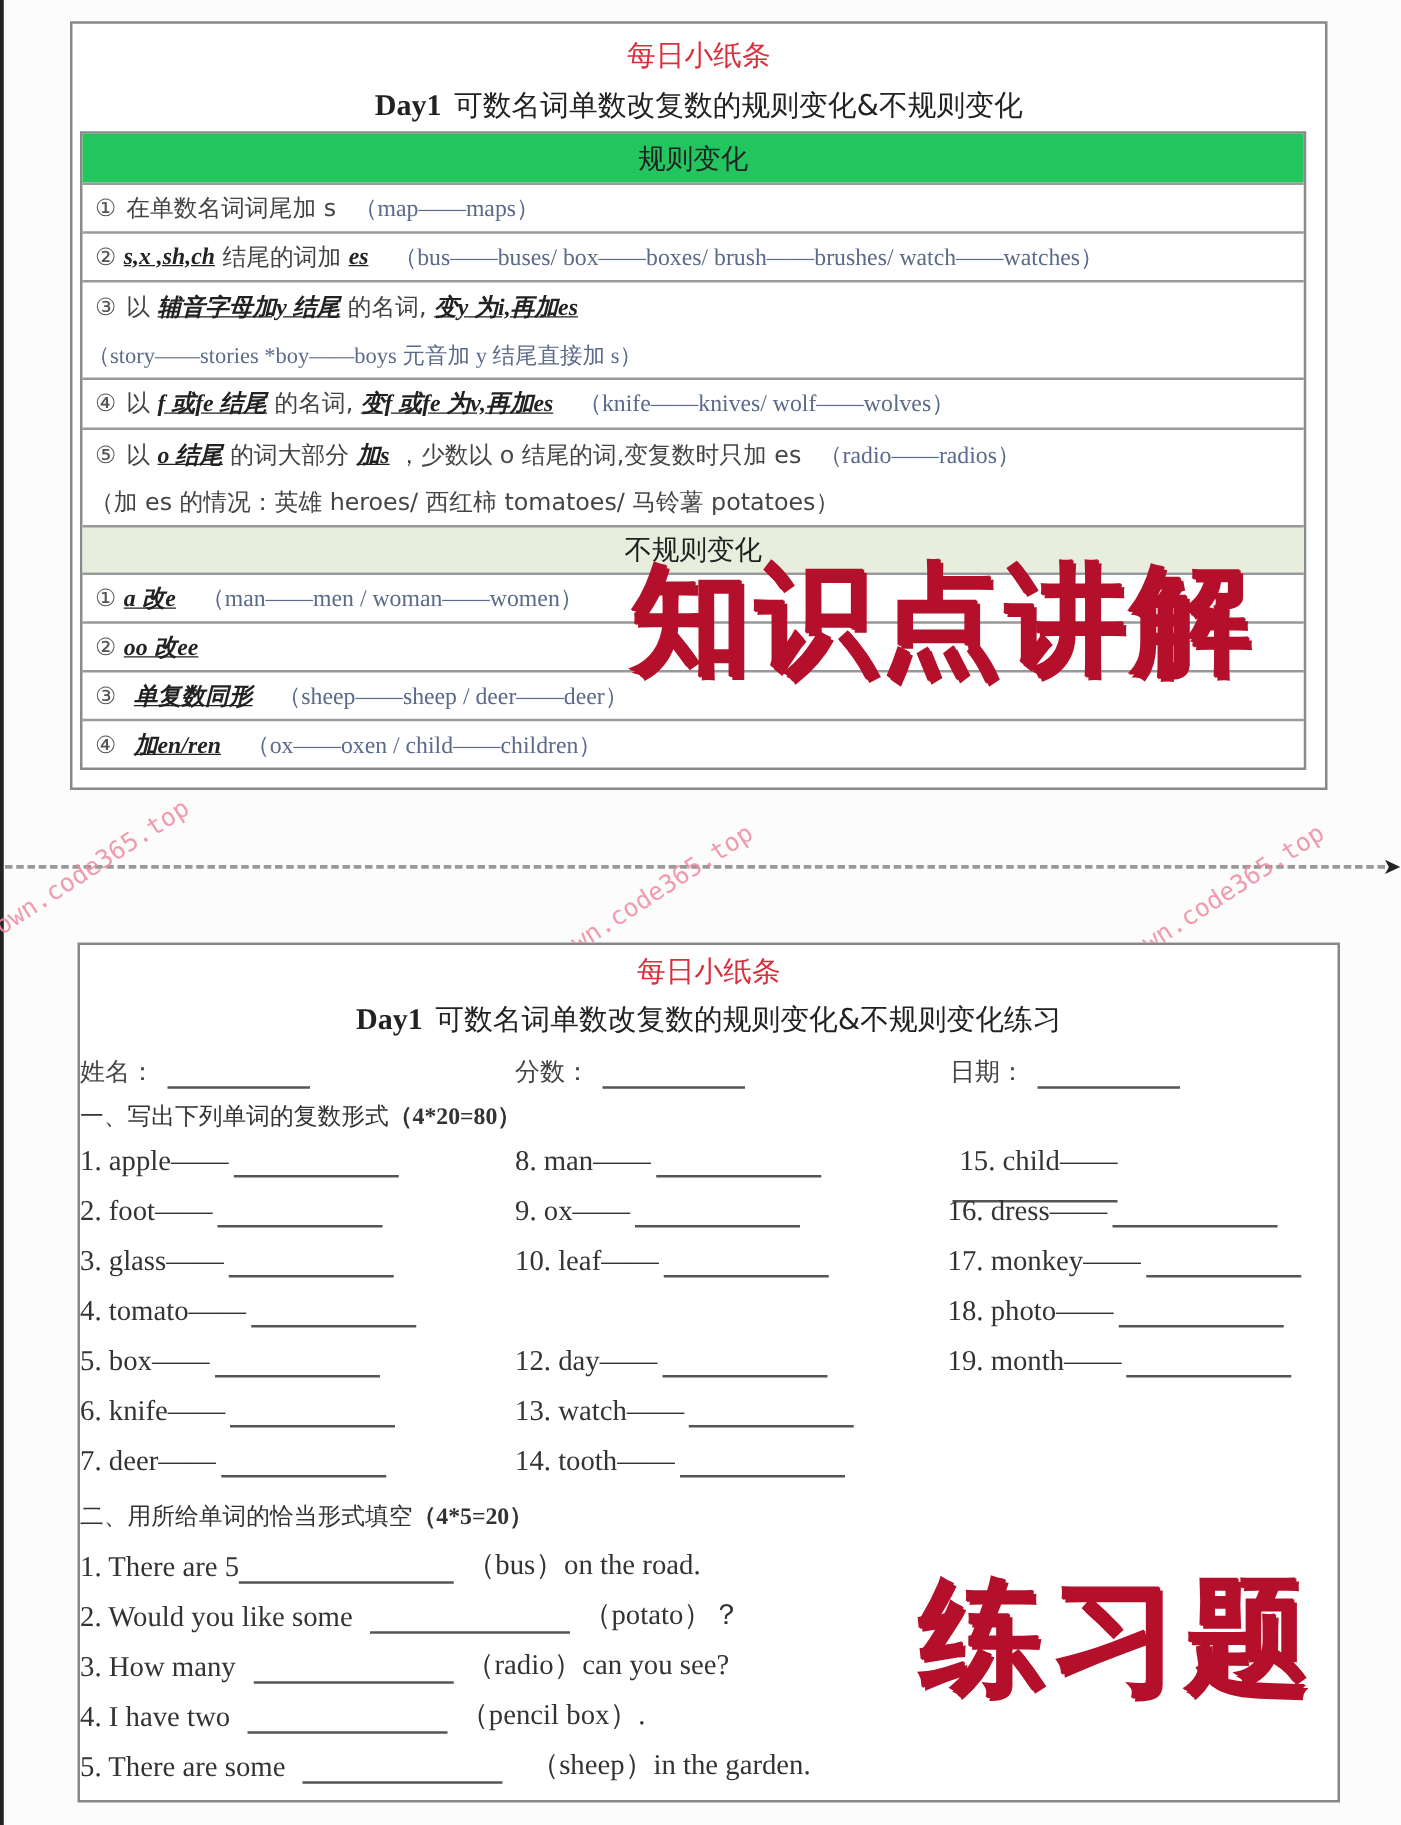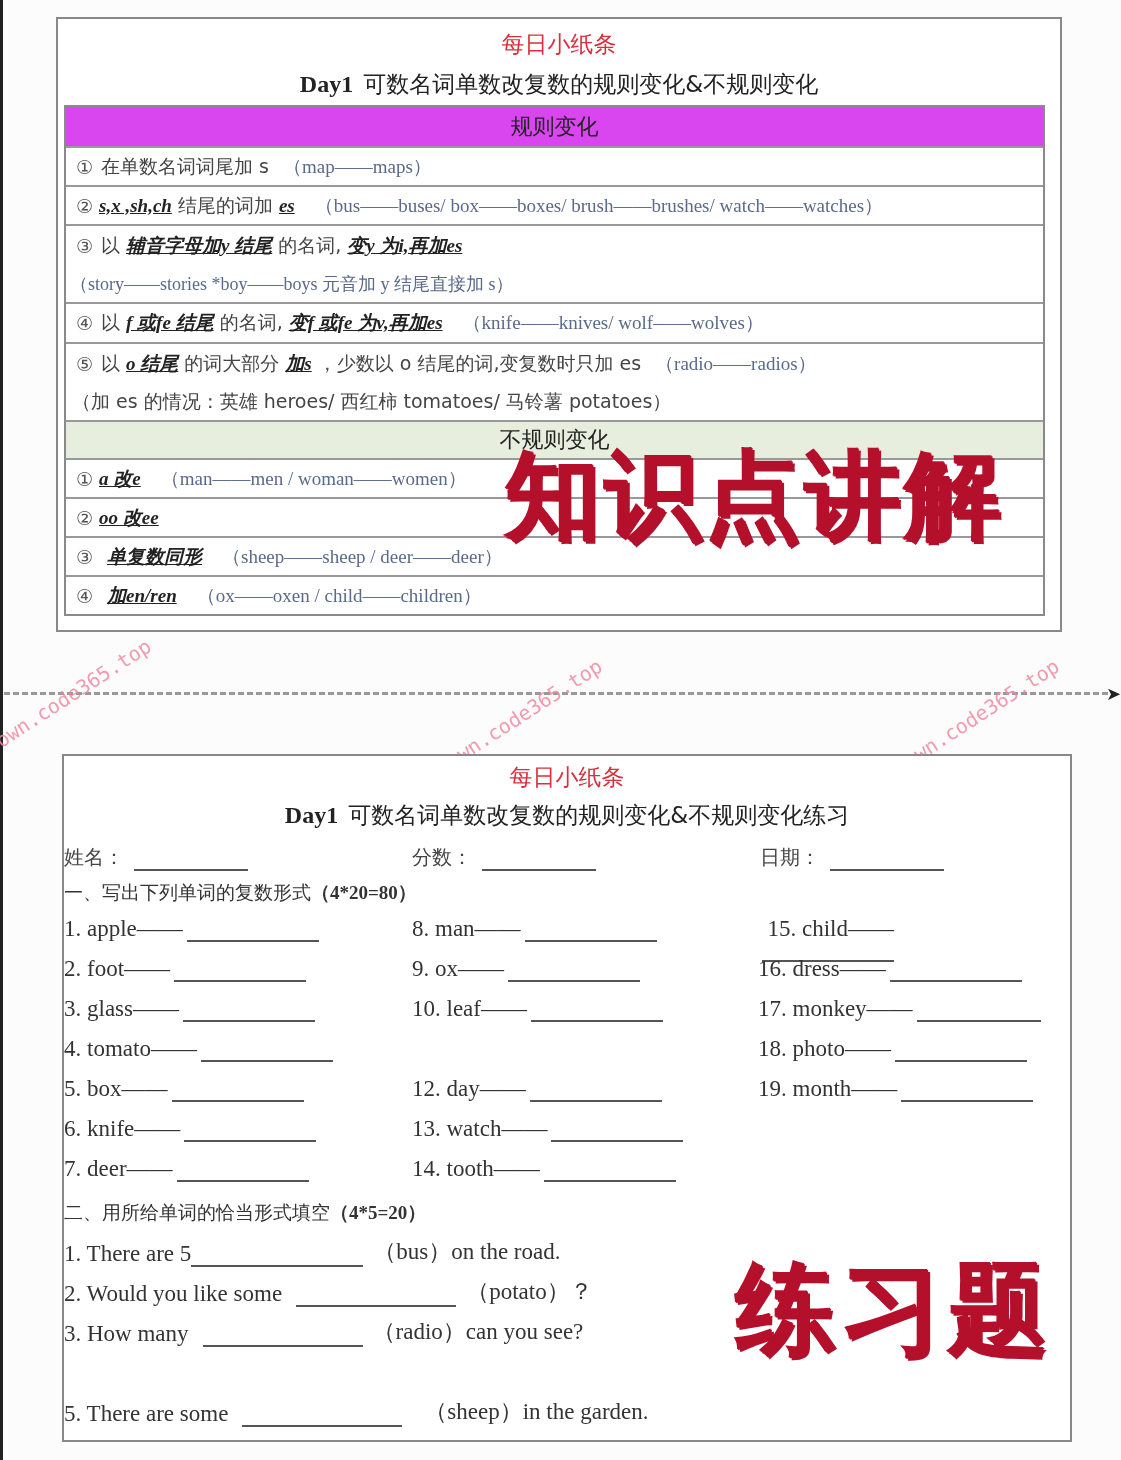--- a/index.html
+++ b/index.html
@@ -15,21 +15,21 @@
   .sheet-title { position: absolute; left: 0; right: 0; text-align: center;
     font-size: 23px; color: #222; font-family: "DejaVu Sans", sans-serif; }
   .sheet-title b { font-family: "Liberation Serif", serif; font-weight: bold; font-size: 24px; margin-right: 10px; }
 
   .rules-table { position: absolute; left: 6px; top: 86px; width: 981px;
     border: 2px solid #8a8a8a; border-bottom: 2px solid #8a8a8a; }
   .row { border-top: 2px solid #999; display: flex; align-items: center; padding-left: 10px;
     font-size: 19px; color: #444; font-family: "DejaVu Sans", sans-serif; white-space: nowrap; }
   .row:first-child { border-top: none; }
   .row.header { justify-content: center; padding-left: 0; font-size: 22px; color: #222; }
-  .row.header.blue { background: #d946ef; }
+  .row.header.blue { background: #22c55e; }
   .row.header.green { background: #e8eedd; }
   .row .num { margin-right: 8px; color: #555; }
   .row .key { font-weight: bold; font-style: italic; text-decoration: underline; color: #222;
     font-family: "Liberation Serif", serif; margin: 0 6px; }
   .row .ex { color: #5a6a8a; font-family: "Liberation Serif", serif; margin-left: 14px; font-size: 19px; }
   .row .txt { color: #444; }
 
   
   .stamp { position: absolute; color: #b5102b; font-family: "DejaVu Sans", sans-serif;
     font-weight: bold; letter-spacing: 4px; text-shadow: 2px 2px 0 #b5102b, -1px -1px 0 #b5102b; }
@@ -269,20 +269,25 @@
   <div class="fill" style="top:520px;">
     <span>2. Would you like some</span>
     <span class="blank" style="width:160px; margin-left:14px;"></span>
     <span class="hint">（potato）？</span>
   </div>
   <div class="fill" style="top:560px;">
     <span>3. How many</span>
     <span class="blank" style="width:160px; margin-left:14px;"></span>
     <span class="hint">（radio）can you see?</span>
   </div>
+  <div class="fill" style="top:600px;">
+    <span>4. I have two</span>
+    <span class="blank" style="width:160px; margin-left:14px;"></span>
+    <span class="hint">（pencil box）.</span>
+  </div>
   <div class="fill" style="top:640px;">
     <span>5. There are some</span>
     <span class="blank" style="width:160px; margin-left:14px;"></span>
     <span class="hint" style="margin-left:22px;">（sheep）in the garden.</span>
   </div>
 </div>
 
 <div class="stamp" style="left:736px; top:1252px; font-size:100px; line-height:116px; letter-spacing:6px;">练习题</div>
 
 </body></html>

